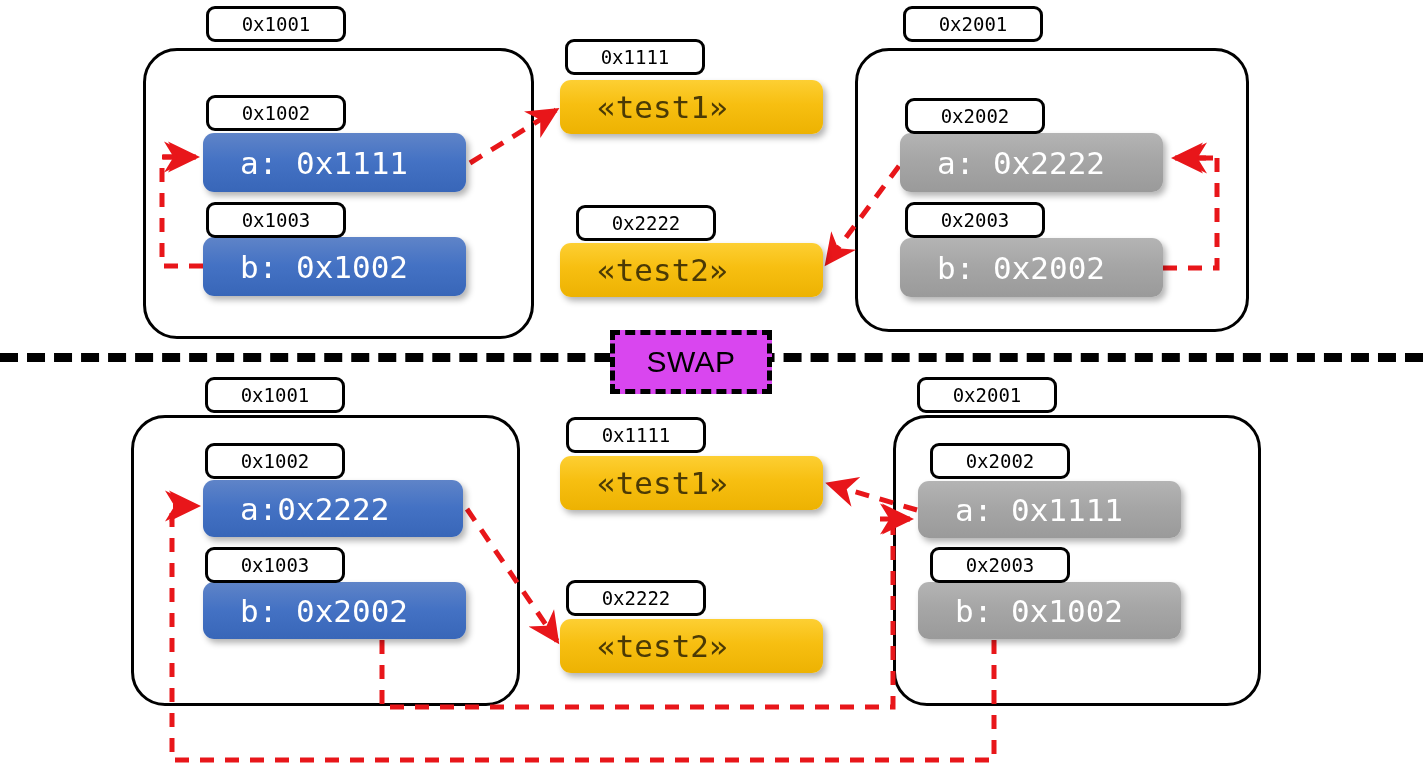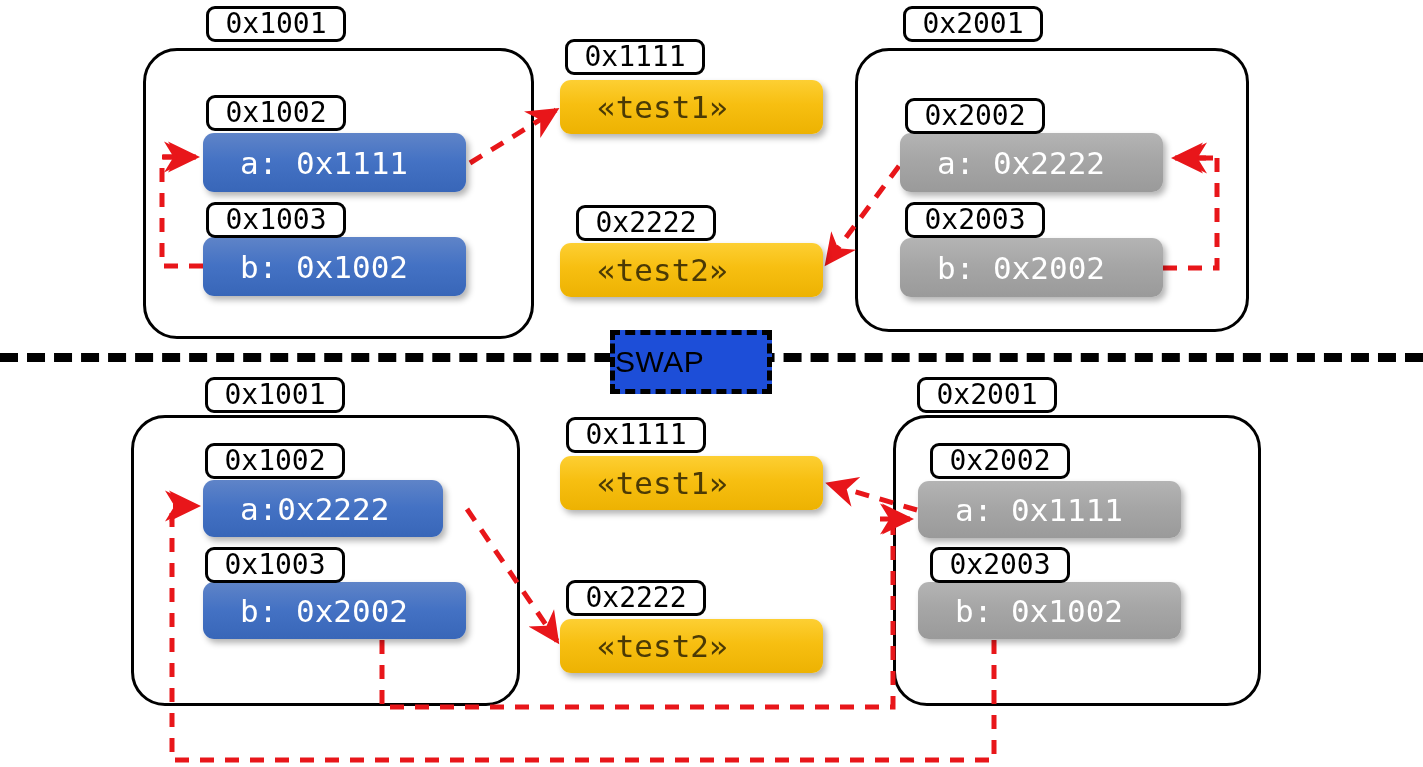--- a/index.html
+++ b/index.html
@@ -8,21 +8,21 @@
   #stage{position:relative;width:1423px;height:767px;}
 
   
   .addr{
     position:absolute;
     border:3px solid #000;
     border-radius:9px;
     background:#fff;
     color:#000;
     font-family:"DejaVu Sans Mono",monospace;
-    font-size:28px;
+    font-size:19px;
     line-height:30px;
     height:30px;
     text-align:center;
     z-index:7;
     white-space:nowrap;
   }
 
   
   .frame{
     position:absolute;
@@ -66,23 +66,23 @@
     position:absolute;
     left:0;top:353px;width:1423px;height:0;
     border-top:9px dashed #000;
     z-index:3;
   }
   .swapbox{
     position:absolute;
     left:610px;top:330px;
     width:152px;height:54px;
     border:5px dashed #000;
-    background:#1d4ed8;
+    background:#d946ef;
     z-index:4;
-    display:flex;align-items:center;
+    display:flex;align-items:center;justify-content:center;
   }
   .swaplabel{
     font-family:"Liberation Sans","DejaVu Sans",sans-serif;
     font-size:30px;
     color:#000;
     letter-spacing:.5px;
   }
 </style>
 </head>
 <body>
@@ -153,21 +153,21 @@
 
   <div class="divider"></div>
   <div class="swapbox">
     <span class="swaplabel">SWAP</span>
   </div>
 
   <div class="frame" style="left:131px;top:415px;width:383px;height:285px;"></div>
   <div class="addr" style="left:205px;top:377px;width:134px;">0x1001</div>
 
   <div class="addr" style="left:205px;top:443px;width:134px;">0x1002</div>
-  <div class="pill blue" style="left:203px;top:480px;width:240px;height:57px;font-size:31px;">
+  <div class="pill blue" style="left:203px;top:480px;width:260px;height:57px;font-size:31px;">
     <span style="padding-left:17px;">a:0x2222</span>
   </div>
 
   <div class="addr" style="left:205px;top:547px;width:134px;">0x1003</div>
   <div class="pill blue" style="left:203px;top:582px;width:263px;height:57px;font-size:31px;">
     <span style="padding-left:17px;">b: 0x2002</span>
   </div>
 
   <div class="addr" style="left:566px;top:417px;width:134px;">0x1111</div>
   <div class="pill yellow" style="left:560px;top:456px;width:263px;height:54px;font-size:31px;">

